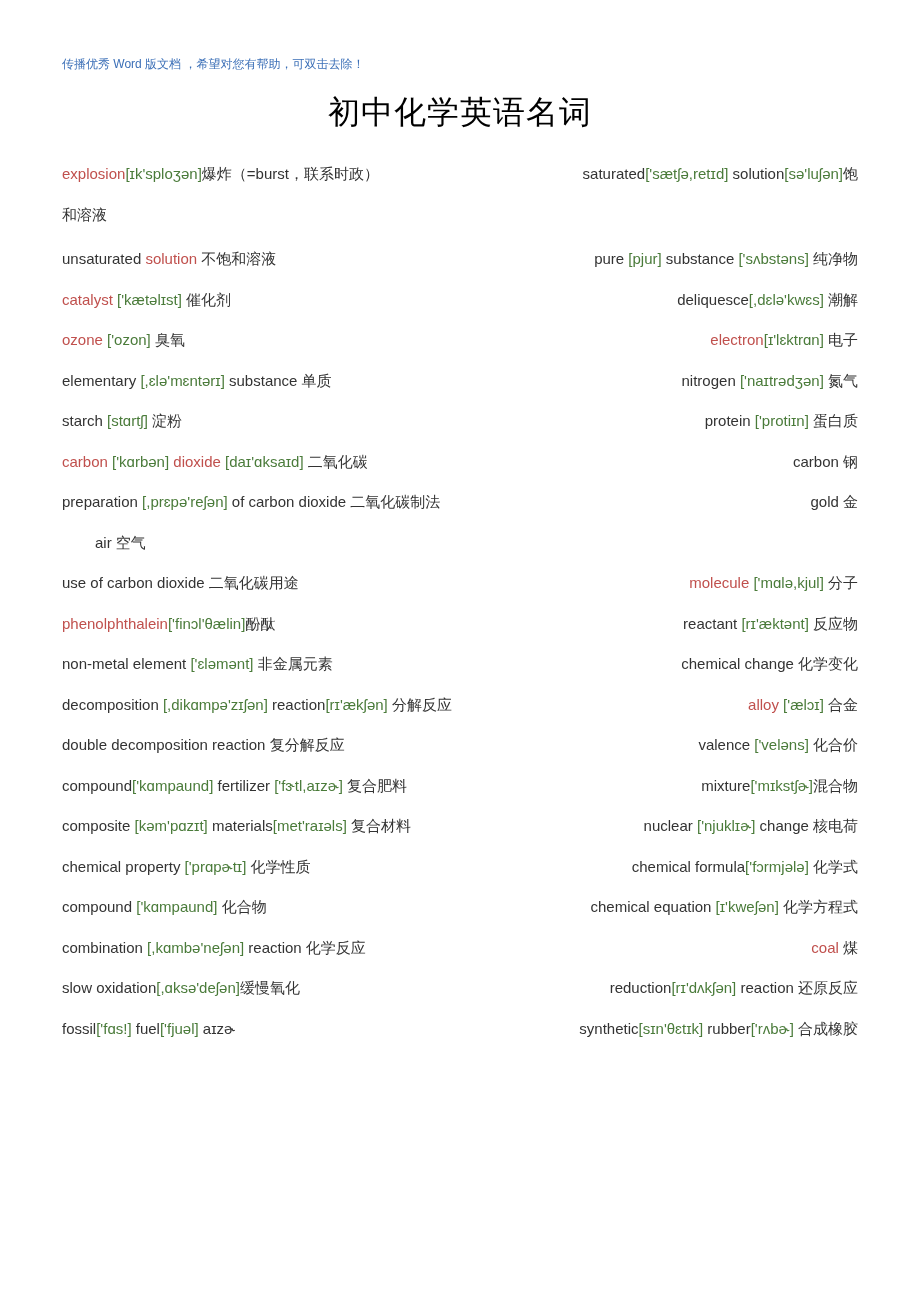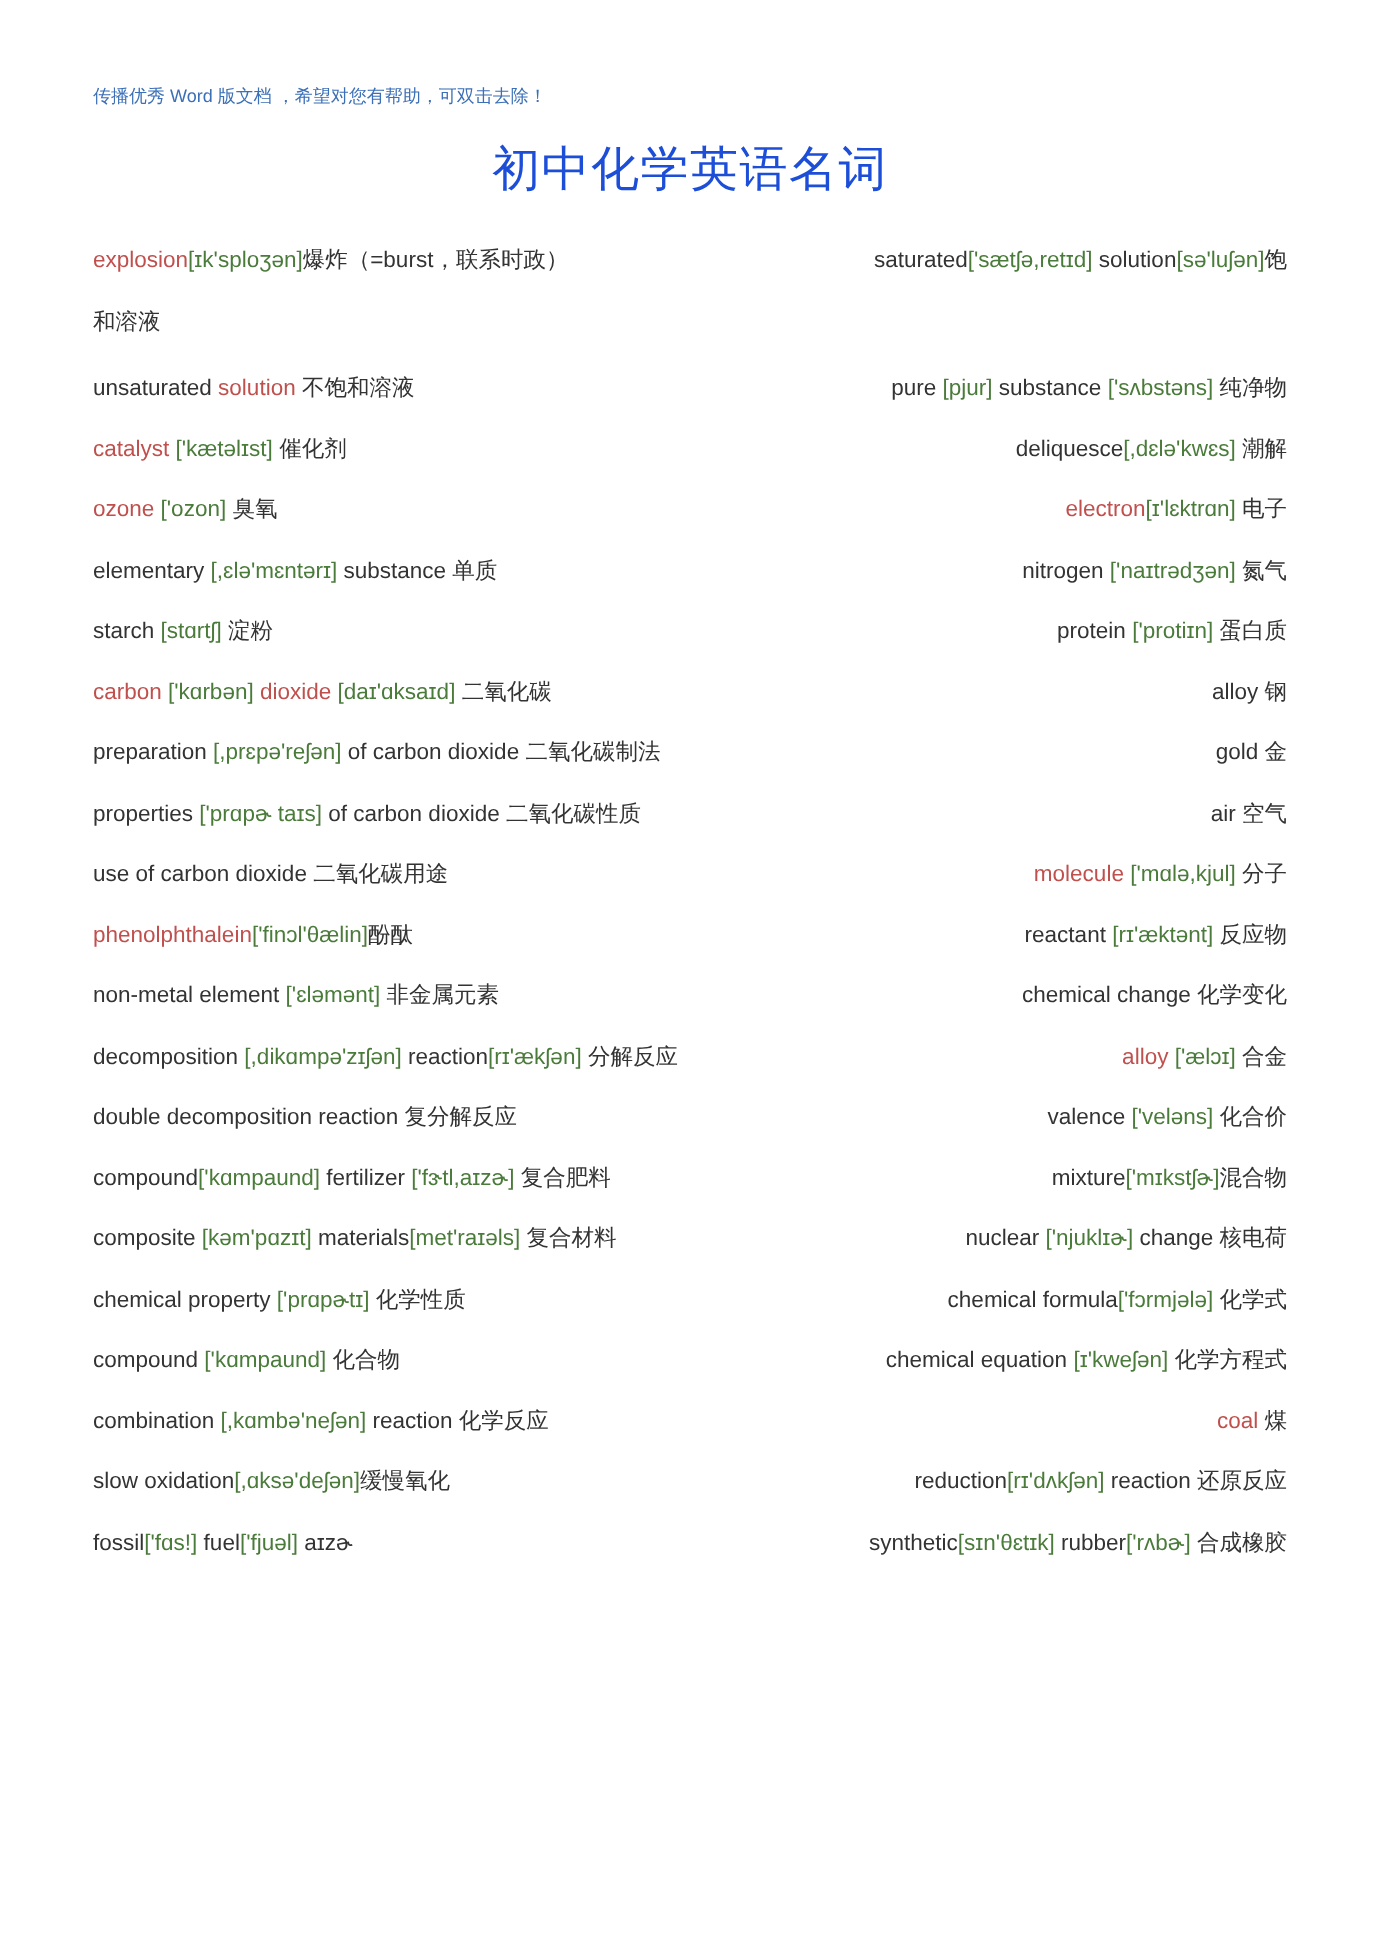--- a/index.html
+++ b/index.html
@@ -13,21 +13,21 @@
   .header-note {
     text-align: left;
     font-size: 12px;
     color: #3b6fb7;
     margin-bottom: 18px;
   }
   .title {
     text-align: center;
     font-size: 32px;
     font-weight: 400;
-    color: #1d4ed8;
+    color: #000000;
     margin-bottom: 28px;
     letter-spacing: 1px;
   }
   .rows { }
   .row {
     display: flex;
     justify-content: space-between;
     align-items: baseline;
     font-size: 15px;
     line-height: 1.5;
@@ -73,28 +73,27 @@
     <div class="row">
       <div class="cell left"><span class="seg blk">elementary </span><span class="seg grn">[,ɛlə'mɛntərɪ]</span><span class="seg blk"> substance  单质</span></div>
       <div class="cell right"><span class="seg blk">nitrogen </span><span class="seg grn">['naɪtrədʒən]</span><span class="seg blk">  氮气</span></div>
     </div>
     <div class="row">
       <div class="cell left"><span class="seg blk">starch </span><span class="seg grn">[stɑrtʃ]</span><span class="seg blk">  淀粉</span></div>
       <div class="cell right"><span class="seg blk">protein </span><span class="seg grn">['protiɪn]</span><span class="seg blk">  蛋白质</span></div>
     </div>
     <div class="row">
       <div class="cell left"><span class="seg red">carbon </span><span class="seg grn">['kɑrbən]</span><span class="seg red"> dioxide </span><span class="seg grn">[daɪ'ɑksaɪd]</span><span class="seg blk">  二氧化碳</span></div>
-      <div class="cell right"><span class="seg blk">alloy  钢</span></div>
+      <div class="cell right"><span class="seg blk">carbon  钢</span></div>
     </div>
     <div class="row">
       <div class="cell left"><span class="seg blk">preparation </span><span class="seg grn">[,prɛpə'reʃən]</span><span class="seg blk"> of carbon dioxide  二氧化碳制法</span></div>
       <div class="cell right"><span class="seg blk">gold  金</span></div>
     </div>
     <div class="row">
-      <div class="cell left"><span class="seg blk">properties </span><span class="seg grn">['prɑpɚ taɪs]</span><span class="seg blk"> of carbon dioxide  二氧化碳性质</span></div>
       <div class="cell right"><span class="seg blk">air  空气</span></div>
     </div>
     <div class="row">
       <div class="cell left"><span class="seg blk">use of carbon dioxide  二氧化碳用途</span></div>
       <div class="cell right"><span class="seg red">molecule </span><span class="seg grn">['mɑlə,kjul]</span><span class="seg blk">  分子</span></div>
     </div>
     <div class="row">
       <div class="cell left"><span class="seg red">phenolphthalein</span><span class="seg grn">['finɔl'θælin]</span><span class="seg blk">酚酞</span></div>
       <div class="cell right"><span class="seg blk">reactant </span><span class="seg grn">[rɪ'æktənt]</span><span class="seg blk">  反应物</span></div>
     </div>

